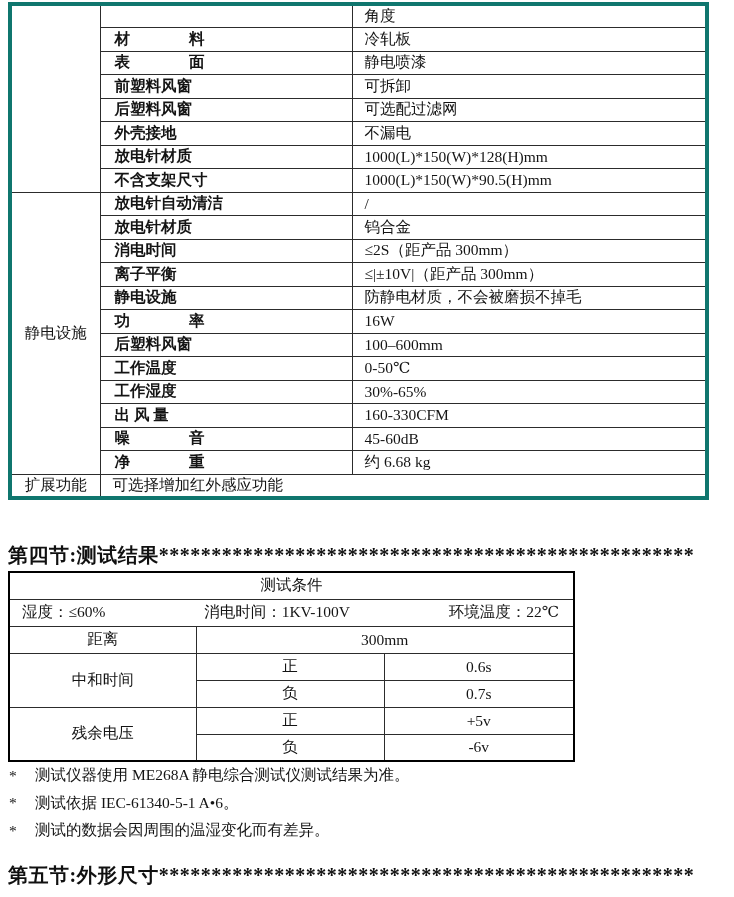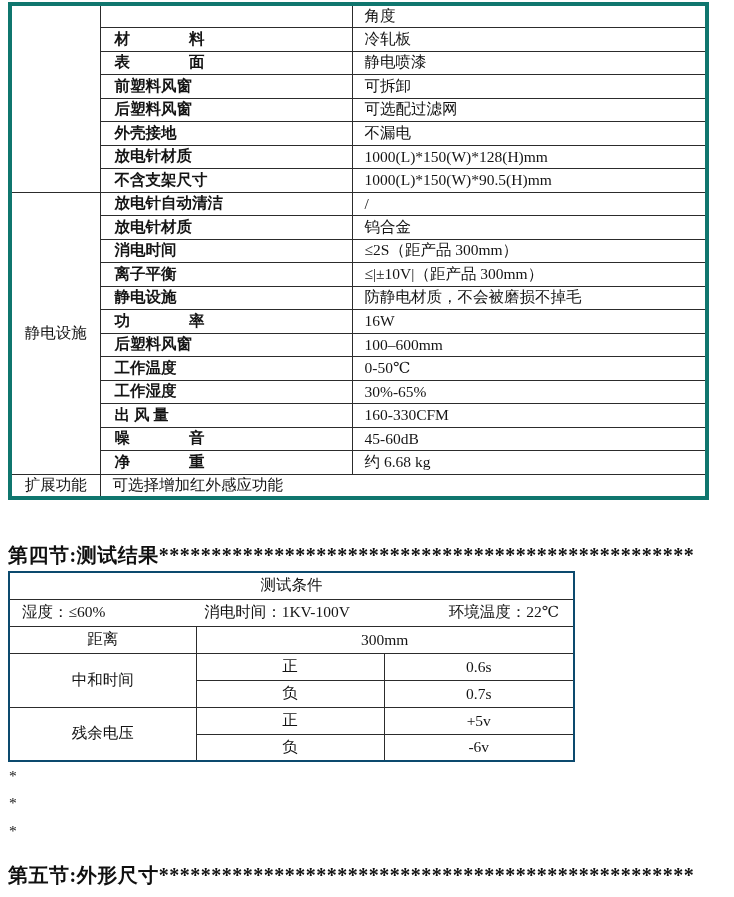--- a/index.html
+++ b/index.html
@@ -49,21 +49,21 @@
     font-weight:bold;
     letter-spacing:0.5px;
     white-space:nowrap;
     overflow:hidden;
     color:#101010;
   }
   #section4-heading { top:542px; }
   #section5-heading { top:862px; }
 
   
-  .test-table { left:8px; top:571px; width:565px; border:2px solid #0c4a6e; }
+  .test-table { left:8px; top:571px; width:565px; border:2px solid #000000; }
   .test-table td { height:27px; text-align:center; padding:0; }
   .cond-row {
     display:flex;
     justify-content:space-between;
     align-items:flex-start;
     padding:0 14px 0 12px;
   }
   .cond-row span { white-space:nowrap; }
 
   
@@ -214,24 +214,27 @@
         <tr>
           <td>负</td>
           <td>-6v</td>
         </tr>
       </tbody>
   </table>
 
   <div class="notes" id="notes-container">
       <div class="note">
         <span class="marker">*</span>
+        <span>测试仪器使用 ME268A 静电综合测试仪测试结果为准。</span>
       </div>
       <div class="note">
         <span class="marker">*</span>
+        <span>测试依据 IEC-61340-5-1 A•6。</span>
       </div>
       <div class="note">
         <span class="marker">*</span>
+        <span>测试的数据会因周围的温湿变化而有差异。</span>
       </div>
     </div>
 
   <div class="section-heading" id="section5-heading"><span>第五节:外形尺寸</span><span>**************************************************************</span></div>
 
 </div>
 
 </body></html>

